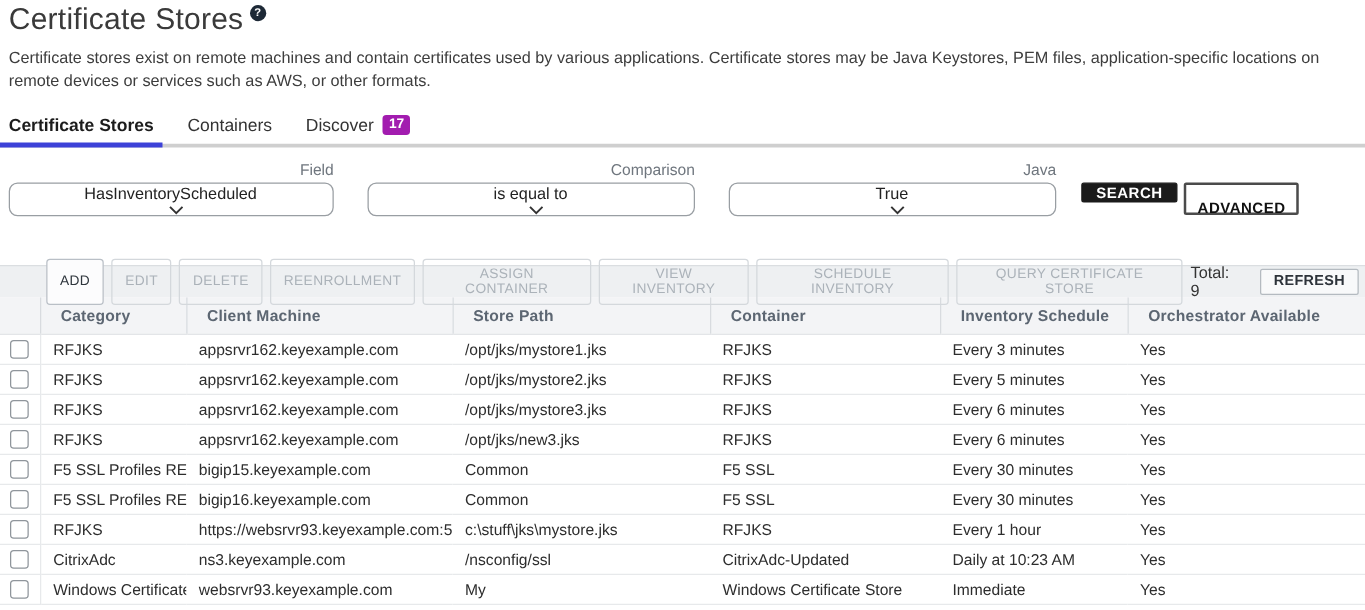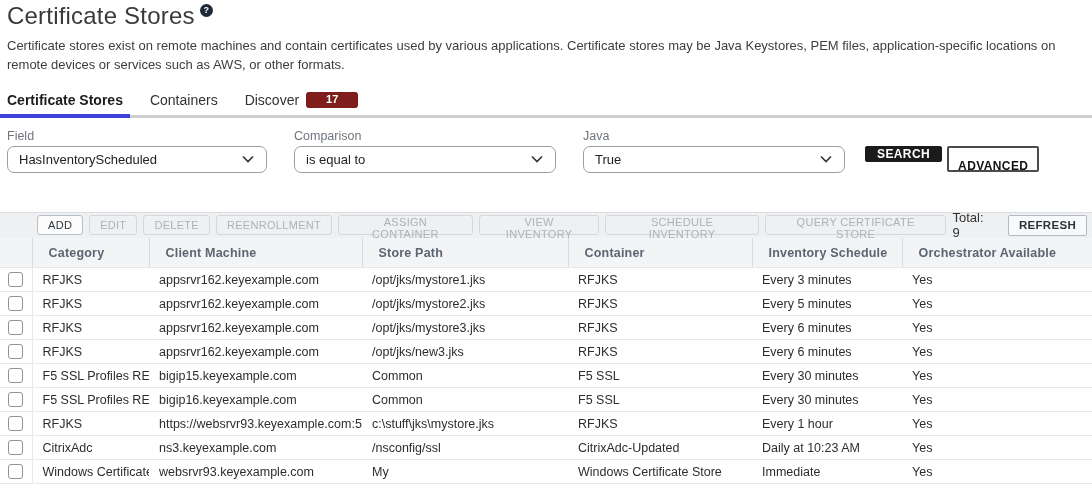--- a/index.html
+++ b/index.html
@@ -18,31 +18,31 @@
     text-align: center; line-height: 13px; margin: 2px 0 0 5px; cursor: pointer;
   }
   .desc { margin-top: 7px; font-size: 13px; line-height: 1.45; color: #3d3d3d; padding-right: 24px; }
 
   
   .tabs { display: flex; margin-top: 15px; border-bottom: 3px solid #cfcfcf; padding-left: 0; }
   .tab { padding: 2px 7px 7px 7px; margin-right: 13px; font-size: 14px; color: #333;
          cursor: pointer; position: relative; display: flex; align-items: center; }
   .tab.active { font-weight: 700; color: #1c1c1c; }
   .tab.active::after { content: ""; position: absolute; left: 0; right: 0; bottom: -3px; height: 4px; background: #3d42d8; }
-  .badge { background: #7f1d1d; color: #fff; font-size: 11px; font-weight: 700;
-           border-radius: 3px; padding: 1px 20px 2px; margin-left: 7px; line-height: 1.2; }
+  .badge { background: #a21caf; color: #fff; font-size: 11px; font-weight: 700;
+           border-radius: 3px; padding: 1px 5px 2px; margin-left: 7px; line-height: 1.2; }
 
   
   .filters { display: flex; align-items: flex-end; margin-top: 11px; padding-left: 7px; }
   .fgroup { margin-right: 27px; }
-  .flabel { font-size: 12.5px; color: #6f767e; display: block; margin-bottom: 3px; }
+  .flabel { font-size: 12.5px; color: #6f767e; display: block; margin-bottom: 3px; text-align: right; }
   .select {
     height: 27px; border: 1px solid #999ea3; border-radius: 7px; background: #fff;
     display: flex; align-items: center; justify-content: space-between;
-    padding: 0 12px 0 11px; font-size: 13px; color: #222; cursor: pointer;
+    padding: 0 12px 0 11px; font-size: 13px; color: #222; cursor: pointer; flex-direction: column;
   }
   .sel-field { width: 260px; }
   .sel-comparison { width: 262px; }
   .sel-value { width: 262px; }
   .chev { margin-left: 8px; display: flex; }
   .fbuttons { display: flex; margin-left: 20px; margin-bottom: 1px; }
   .btn-search {
     background: #1b1b1b; color: #fff; border: 1px solid #1b1b1b; border-radius: 2px;
     font-size: 12px; font-weight: 600; letter-spacing: 0.4px; padding: 0 11px;
     height: 16px; cursor: pointer; font-family: inherit;
@@ -53,21 +53,21 @@
     height: 26px; margin-left: 5px; cursor: pointer; font-family: inherit;
   }
 
   
   .grid { margin-top: 39px; }
   .toolbar {
     height: 26px; background: #eef0f2; border-top: 1px solid #dbdee1;
     display: flex; align-items: center; padding-left: 37px;
   }
   .tb-btn {
-    height: 20px; padding: 0 10px; margin-right: 6px; background: #fcfcfd;
+    height: 37px; padding: 0 10px; margin-right: 6px; background: #fcfcfd;
     border: 1px solid #b9bfc6; border-radius: 3px; font-size: 11px; letter-spacing: 0.3px;
     color: #2f363d; cursor: pointer; font-family: inherit;
   }
   .tb-btn.disabled { background: transparent; border-color: #d4d8dc; color: #abb2b9; cursor: default; }
   .tb-right { margin-left: auto; display: flex; align-items: center; padding-right: 5px; }
   .total { font-size: 13px; color: #333; margin-right: 14px; }
   .btn-refresh {
     height: 21px; padding: 0 10px; background: #f8f9fa; border: 1px solid #b4bac0;
     border-radius: 2px; font-size: 11.5px; font-weight: 600; letter-spacing: 0.3px;
     color: #2d333a; cursor: pointer; font-family: inherit;

